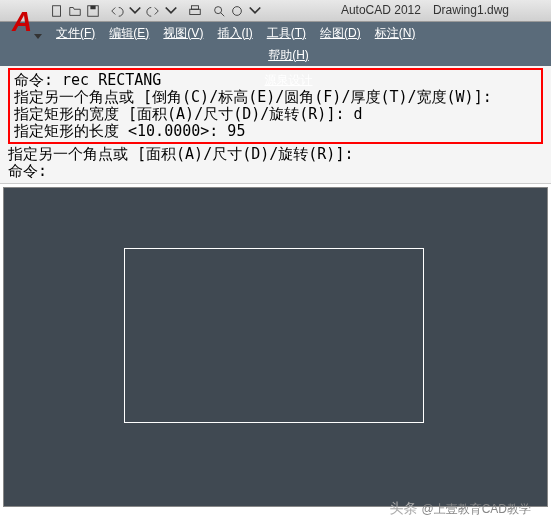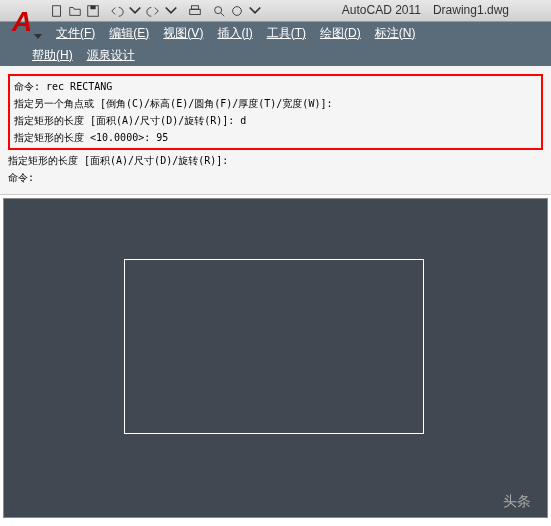--- a/index.html
+++ b/index.html
@@ -13,32 +13,32 @@
     .tb-icon { width: 18px; height: 18px; display: flex; align-items: center; justify-content: center; color: #333; cursor: pointer; }
     .tb-icon svg { width: 14px; height: 14px; }
     .tb-sep { width: 6px; }
     .title-text { position: absolute; right: 30px; top: 3px; font-size: 12px; color: #333; }
     .title-text span { margin-right: 12px; }
     
     .menubar { height: 22px; background: #5a6b7a; color: #fff; display: flex; align-items: center; padding-left: 50px; gap: 2px; }
     .menu-item { padding: 3px 6px; cursor: pointer; font-size: 12px; white-space: nowrap; text-decoration: underline; }
     .menu-item u { text-decoration: underline; }
     
-    .menubar2 { height: 22px; background: #5a6b7a; color: #fff; display: flex; align-items: center; padding-left: 26px; gap: 2px; }
+    .menubar2 { height: 22px; background: #5a6b7a; color: #fff; display: flex; align-items: center; padding-left: 26px; gap: 2px; flex-direction: column; }
     
-    .command-area { background: #f5f5f5; padding: 8px 8px; border-bottom: 1px solid #ccc; font-family: "SimSun", monospace; font-size: 10px; line-height: 17px; }
+    .command-area { background: #f5f5f5; padding: 2px 8px; border-bottom: 1px solid #ccc; font-family: "SimSun", monospace; font-size: 15px; line-height: 17px; }
     .red-box { border: 2px solid #f00; padding: 2px 4px; margin-bottom: 2px; }
     .cmd-line { white-space: nowrap; overflow: hidden; }
     .prompt-line { display: flex; align-items: flex-start; }
     .prompt-input { flex: 1; border: none; background: transparent; font-family: inherit; font-size: inherit; outline: none; }
     
     .drawing-area { background: #404952; height: 320px; position: relative; margin: 3px; border: 1px solid #888; }
     .rect-shape { position: absolute; border: 1px solid #fff; left: 120px; top: 60px; width: 300px; height: 175px; }
     
-    .footer { position: absolute; bottom: 15px; right: 20px; font-size: 12px; color: #888; display: flex; align-items: flex-end; gap: 4px; }
+    .footer { position: absolute; bottom: 8px; right: 20px; font-size: 12px; color: #888; display: flex; align-items: flex-end; gap: 4px; }
     .footer-icon { color: #aaa; font-size: 14px; }
   </style>
 </head>
 <body>
 
 <div class="titlebar">
   <div class="logo">
     <span class="logo-a">A</span>
     <span class="logo-tri"></span>
   </div>
@@ -99,21 +99,21 @@
           <circle cx="8" cy="8" r="5" fill="none" stroke="#333"></circle>
         </svg>
       </div>
     <div class="tb-icon">
         <svg viewBox="0 0 8 8">
           <path d="M1 2l3 3 3-3" fill="none" stroke="#333"></path>
         </svg>
       </div>
   </div>
   <div class="title-text">
-    <span>AutoCAD 2011</span><span>Drawing1.dwg</span>
+    <span>AutoCAD 2012</span><span>Drawing1.dwg</span>
   </div>
 </div>
 
 <div class="menubar" id="menubar1">
     <div class="menu-item">文件(<u>F</u>)</div>
     <div class="menu-item">编辑(<u>E</u>)</div>
     <div class="menu-item">视图(<u>V</u>)</div>
     <div class="menu-item">插入(<u>I</u>)</div>
     <div class="menu-item">工具(<u>T</u>)</div>
     <div class="menu-item">绘图(<u>D</u>)</div>
@@ -121,29 +121,30 @@
   </div>
 <div class="menubar2" id="menubar2">
     <div class="menu-item">帮助(<u>H</u>)</div>
     <div class="menu-item">源泉设计</div>
   </div>
 
 <div class="command-area">
   <div class="red-box">
     <div class="cmd-line">命令: rec RECTANG</div>
     <div class="cmd-line">指定另一个角点或 [倒角(C)/标高(E)/圆角(F)/厚度(T)/宽度(W)]:</div>
-    <div class="cmd-line">指定矩形的长度 [面积(A)/尺寸(D)/旋转(R)]: d</div>
+    <div class="cmd-line">指定矩形的宽度 [面积(A)/尺寸(D)/旋转(R)]: d</div>
     <div class="cmd-line">指定矩形的长度 &lt;10.0000&gt;: 95</div>
   </div>
-  <div class="cmd-line">指定矩形的长度 [面积(A)/尺寸(D)/旋转(R)]:</div>
+  <div class="cmd-line">指定另一个角点或 [面积(A)/尺寸(D)/旋转(R)]:</div>
   <div class="prompt-line">
     <span>命令:</span>
     <input class="prompt-input" type="text" style="">
   </div>
 </div>
 
 <div class="drawing-area">
   <div class="rect-shape"></div>
 </div>
 
 <div class="footer">
   <span class="footer-icon">头条</span>
+  <span>@上壹教育CAD教学</span>
 </div>
 
 </body></html>

